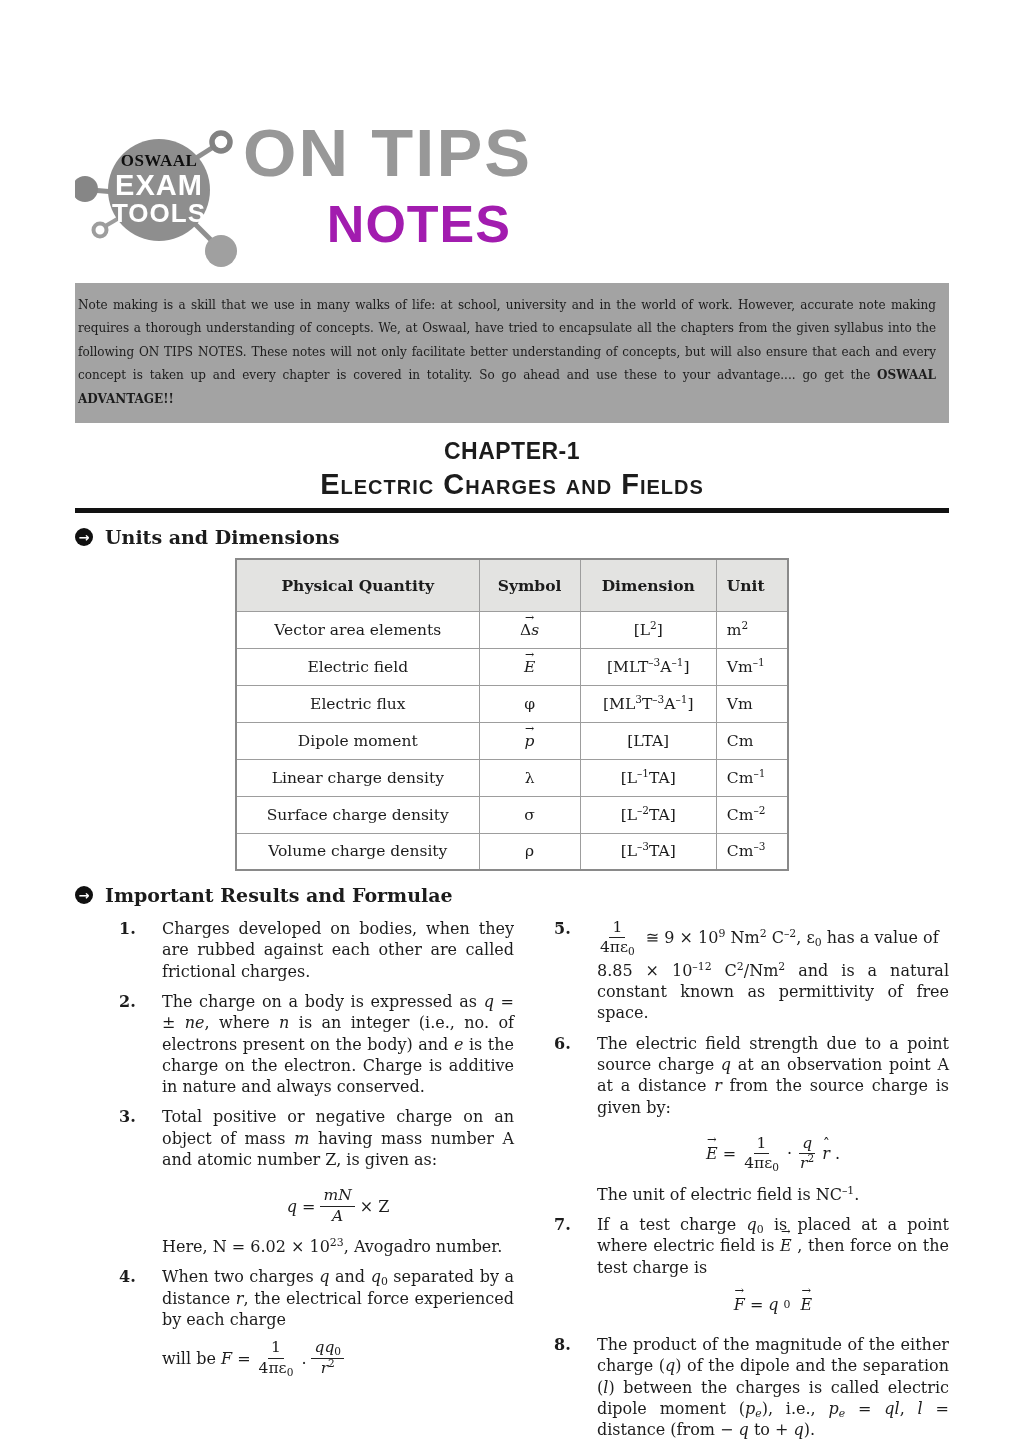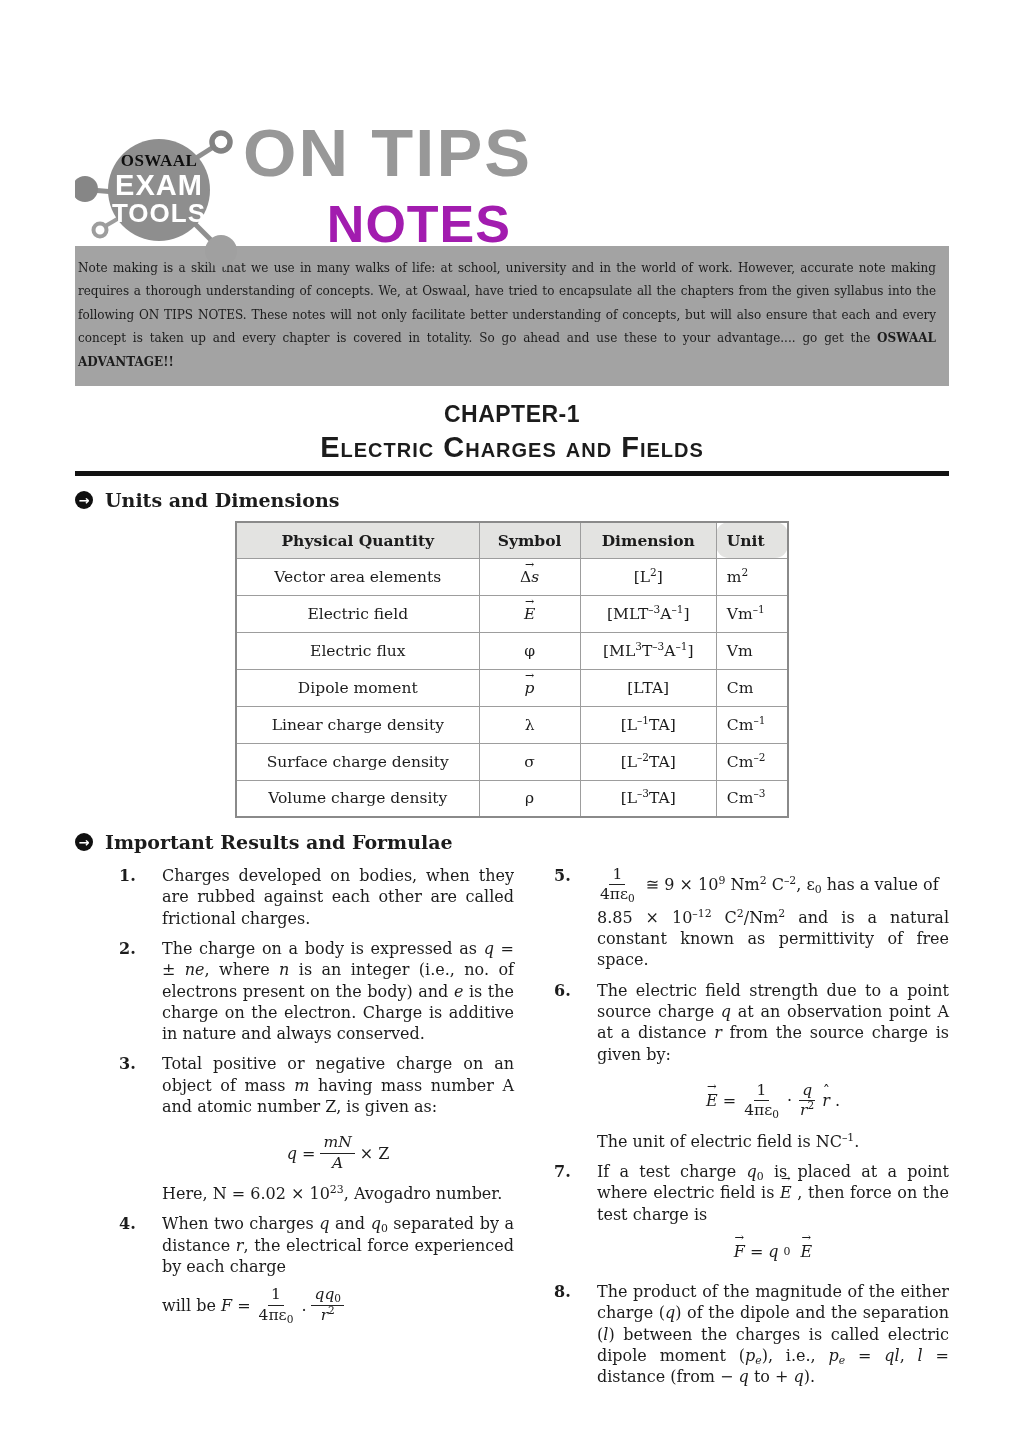--- a/index.html
+++ b/index.html
@@ -8,21 +8,21 @@
     position:relative;
     width:1024px; height:1440px;
     margin:0 auto;
     background:#fff;
     font-family:"DejaVu Serif", serif;
     color:#1c1c1c;
     padding:0 75px;
     overflow:hidden;
   }
   
-  .masthead { position:relative; height:246px; }
+  .masthead { position:relative; height:283px; }
   .logo-svg { position:absolute; left:0; top:118px; }
   .masthead-titles { position:absolute; left:168px; top:120px; width:268px; font-family:"Liberation Sans", sans-serif; }
   .title-gray {
     font-weight:bold; font-size:66px; line-height:1;
     color:#989898; letter-spacing:2px; transform:scaleX(1.04); transform-origin:left;
     white-space:nowrap;
   }
   .title-black {
     font-weight:bold; font-size:52px; line-height:1; color:#a21caf;
     text-align:right; letter-spacing:1px; margin-top:12px;
@@ -51,22 +51,22 @@
     font-family:"DejaVu Sans", sans-serif;
   }
   
   table.units {
     border-collapse:collapse;
     width:554px; margin:10px auto 0 auto;
     font-size:15.5px;
     border:2px solid #8a8a8a;
   }
   table.units th, table.units td { border:1px solid #9d9d9d; padding:6px 10px; }
-  table.units th { background:#e3e3e1; font-weight:bold; text-align:center; height:36px; }
-  table.units th.left, table.units td.left { text-align:left;border-radius:13px; }
+  table.units th { background:#e3e3e1; font-weight:bold; text-align:center; height:52px; }
+  table.units th.left, table.units td.left { text-align:left; }
   table.units td { height:37px; text-align:center; }
   table.units td.qty { text-align:center; }
   table.units td.unit { text-align:left; }
   
   .columns { display:flex; gap:40px; margin-top:12px; font-size:16px; line-height:21.3px; }
   .col { flex:1; min-width:0; }
   .col.left { padding-left:44px; }
   .item { display:flex; margin-bottom:9px; }
   .item-num { width:43px; flex-shrink:0; font-weight:bold; }
   .item-body { flex:1; text-align:justify; min-width:0; }

